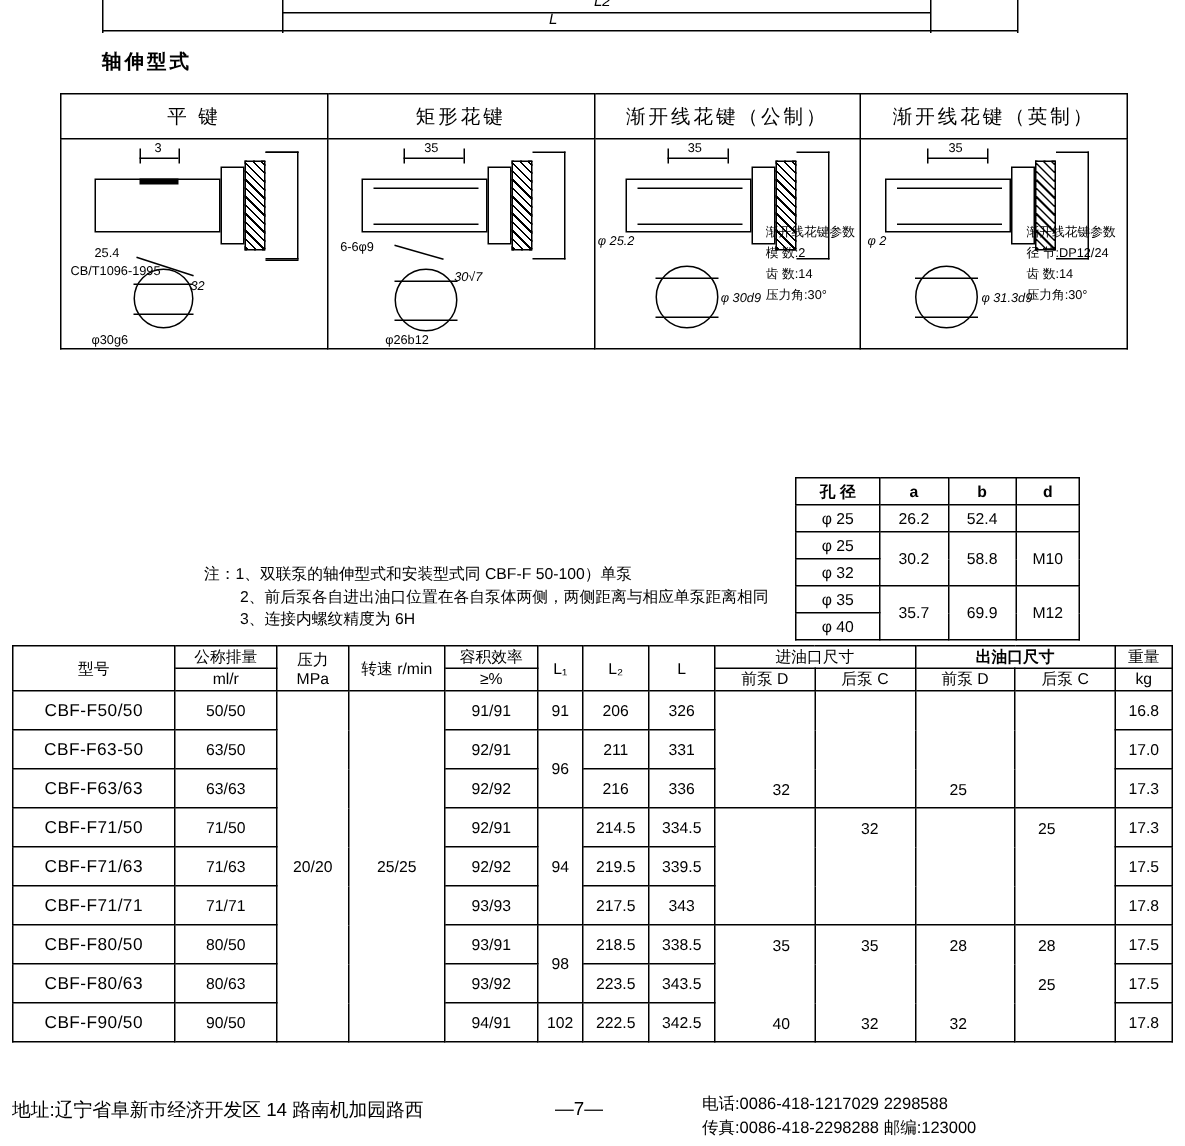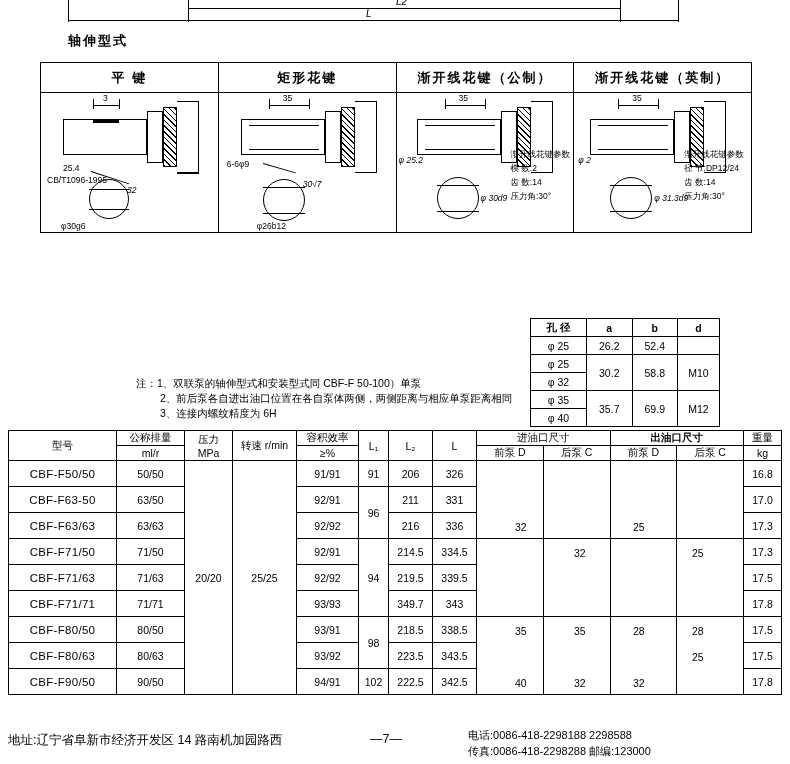--- a/index.html
+++ b/index.html
@@ -24,21 +24,21 @@
   #sectitle {
     left: 68px; top: 32px; font-size: 13px; font-weight: bold;
     letter-spacing: 2px;
   }
 
   
   #shafttable { left: 40px; top: 62px; width: 712px; }
   #shafttable table { border-collapse: collapse; width: 100%; }
   #shafttable th, #shafttable td { border: 1px solid #000; }
   #shafttable th {
-    height: 30px; font-size: 13px; font-weight: bold; letter-spacing: 2px;
+    height: 30px; font-size: 13px; font-weight: normal; letter-spacing: 2px;
   }
   #shafttable td.cell { height: 140px; vertical-align: top; padding:0; position:relative; }
 
   .drawwrap { position:relative; width:100%; height:100%; }
   .dtxt { position:absolute; font-size:8.5px; white-space:nowrap; }
   .dtxt.it { font-style:italic; }
   .dl { position:absolute; background:#000; }
   .hatch {
     position:absolute;
     background:
@@ -349,21 +349,21 @@
         <td>92/92</td>
         <td>219.5</td>
         <td>339.5</td>
         <td>17.5</td>
       </tr>
 
       <tr>
         <td class="model">CBF-F71/71</td>
         <td>71/71</td>
         <td>93/93</td>
-        <td>349.7</td>
+        <td>217.5</td>
         <td>343</td>
         <td>17.8</td>
       </tr>
 
       <tr>
         <td class="model">CBF-F80/50</td>
         <td>80/50</td>
         <td>93/91</td>
         <td rowspan="2">98</td>
         <td>218.5</td>
@@ -410,15 +410,15 @@
     <div class="abs" style="left:507px; top:247px; font-size:10.5px;">40</div>
     <div class="abs" style="left:566px; top:247px; font-size:10.5px;">32</div>
     <div class="abs" style="left:625px; top:247px; font-size:10.5px;">32</div>
     <div class="abs" style="left:684px; top:221px; font-size:10.5px;">25</div>
   </div>
 </div>
 
 <div class="abs" id="footer">
   <div class="addr">地址:辽宁省阜新市经济开发区 14 路南机加园路西</div>
   <div class="page">—7—</div>
-  <div class="c1">电话:0086-418-2298188    2298588</div>
+  <div class="c1">电话:0086-418-1217029    2298588</div>
   <div class="c2">传真:0086-418-2298288    邮编:123000</div>
 </div>
 
 </body></html>

